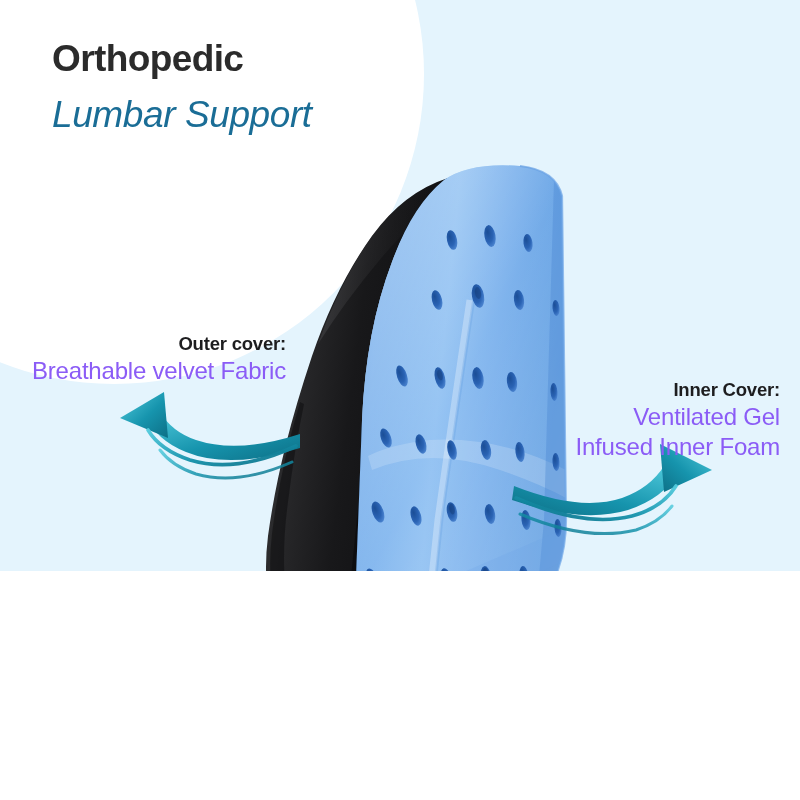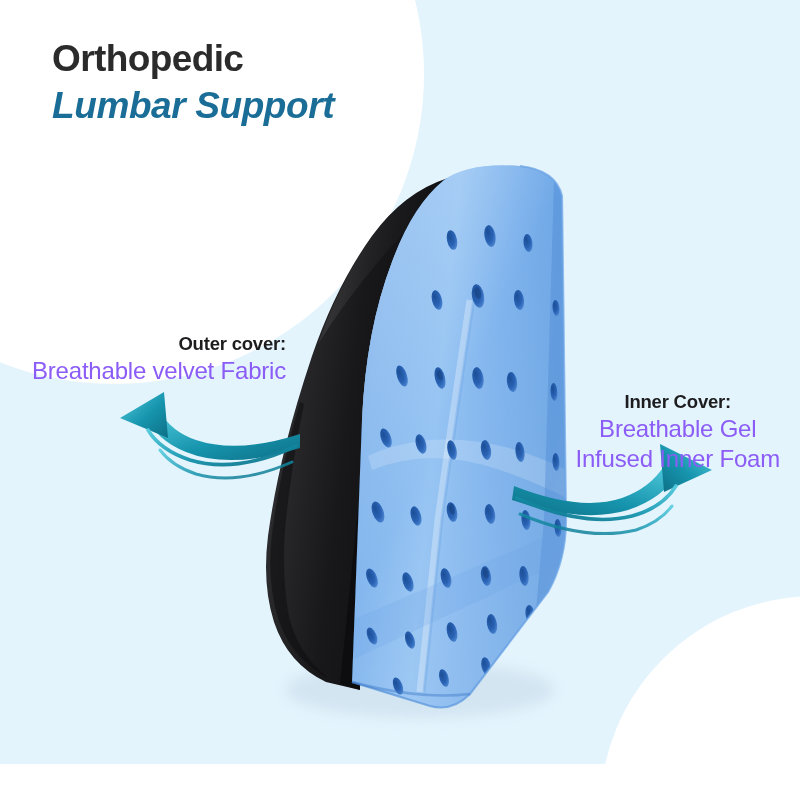--- a/index.html
+++ b/index.html
@@ -4,21 +4,21 @@
 <title>Orthopedic Lumbar Support</title>
 <style>
   html, body {
     margin: 0;
     padding: 0;
     background: #ffffff;
   }
   #stage {
     position: relative;
     width: 800px;
-    height: 764px;
+    height: 571px;
     overflow: hidden;
     background: #e4f4fd;
     font-family: "Liberation Sans", sans-serif;
     -webkit-font-smoothing: antialiased;
   }
 
   
   .blob {
     position: absolute;
     background: #ffffff;
@@ -48,23 +48,23 @@
   }
   #headline .line1 {
     display: block;
     font-size: 37px;
     font-weight: bold;
     letter-spacing: -0.6px;
     color: #2b2b2b;
   }
   #headline .line2 {
     display: block;
-    margin-top: 10px;
+    margin-top: 19px;
     font-size: 37px;
-    font-weight: bold;
+    font-weight: normal;
     font-style: italic;
     letter-spacing: -0.4px;
     color: #1a6d96;
   }
 
   
   .callout {
     position: absolute;
     z-index: 6;
     line-height: 1.28;
@@ -84,22 +84,21 @@
     letter-spacing: -0.2px;
   }
   #callout-outer {
     left: 32px;
     top: 332px;
     text-align: right;
   }
   #callout-inner {
     right: 20px;
     top: 378px;
-    text-align: center;
-    margin-top: 12px;
+    text-align: right;
   }
 
   
   #product {
     position: absolute;
     left: 0;
     top: 0;
     z-index: 4;
   }
   
@@ -333,17 +332,17 @@
     <span class="line2">Lumbar Support</span>
   </div>
 
   <div class="callout" id="callout-outer">
     <span class="title">Outer cover:</span>
     <span class="desc">Breathable velvet Fabric</span>
   </div>
 
   <div class="callout" id="callout-inner">
     <span class="title">Inner Cover:</span>
-    <span class="desc">Breathable Gel</span>
+    <span class="desc">Ventilated Gel</span>
     <span class="desc">Infused Inner Foam</span>
   </div>
 
 </div>
 
 </body></html>

